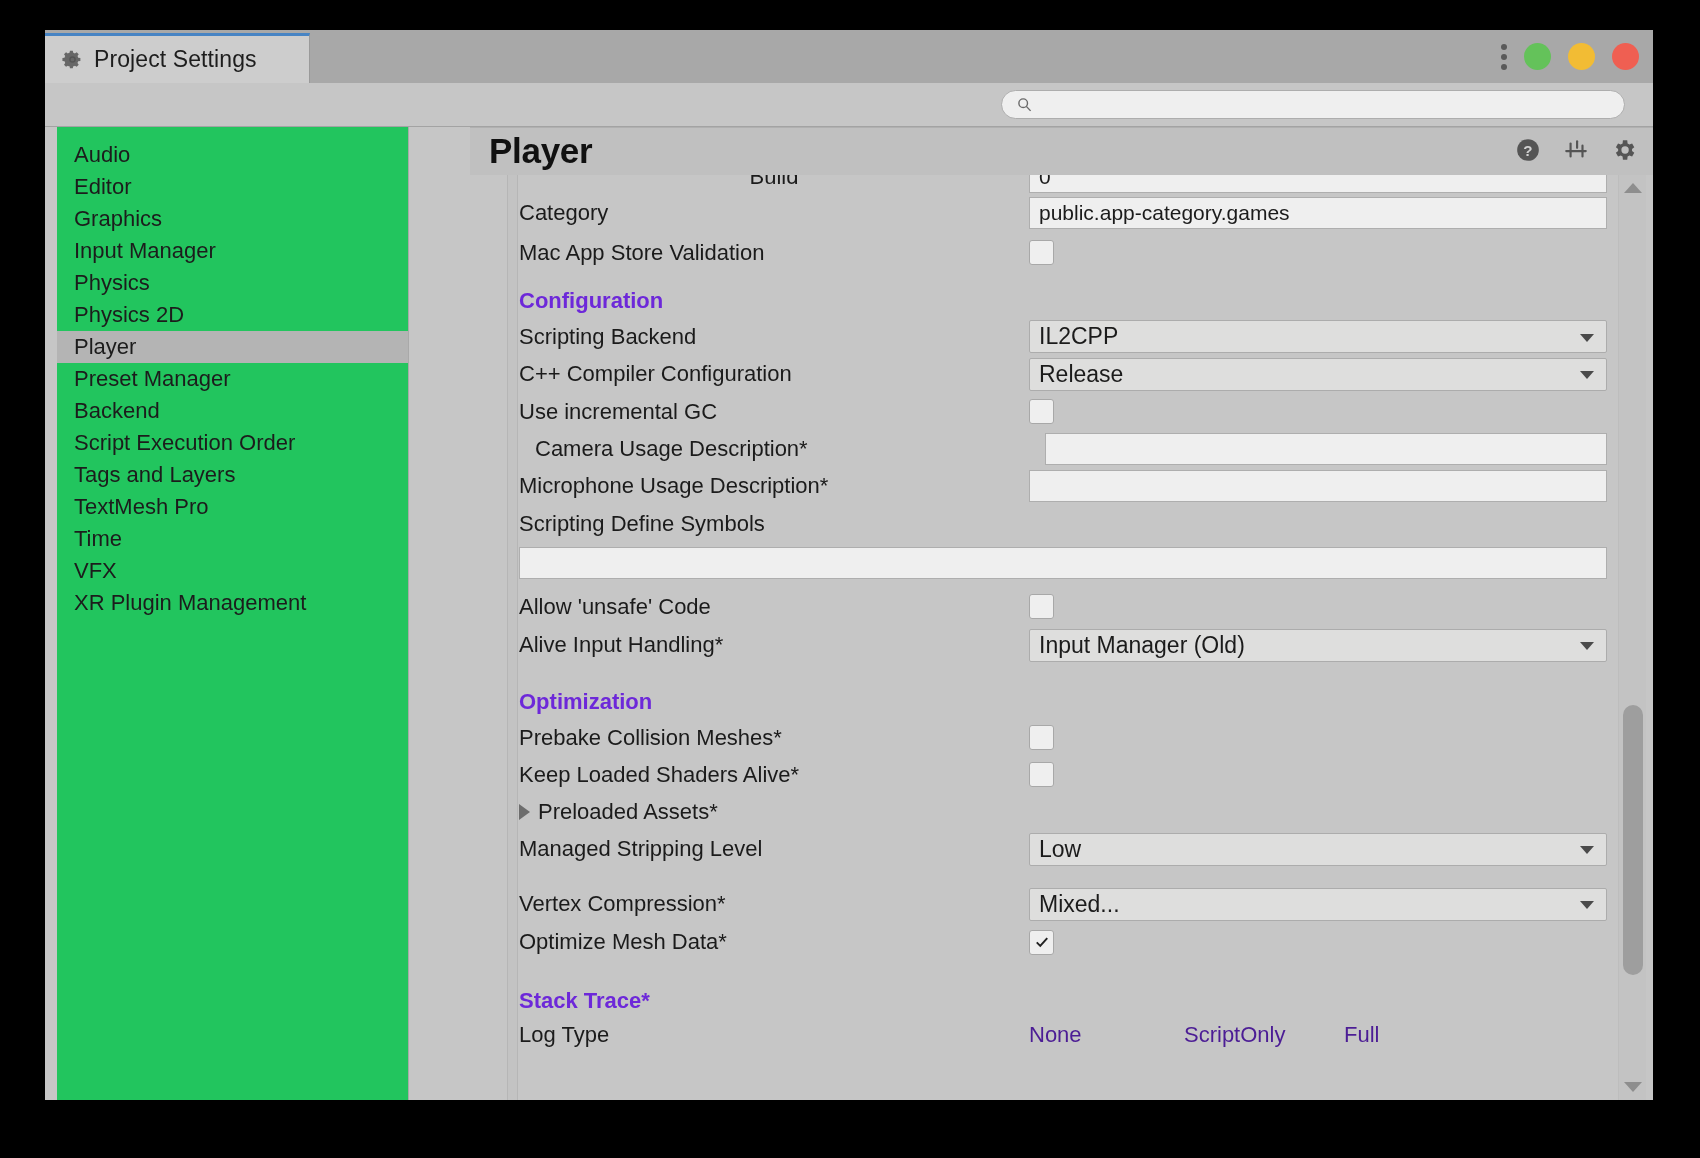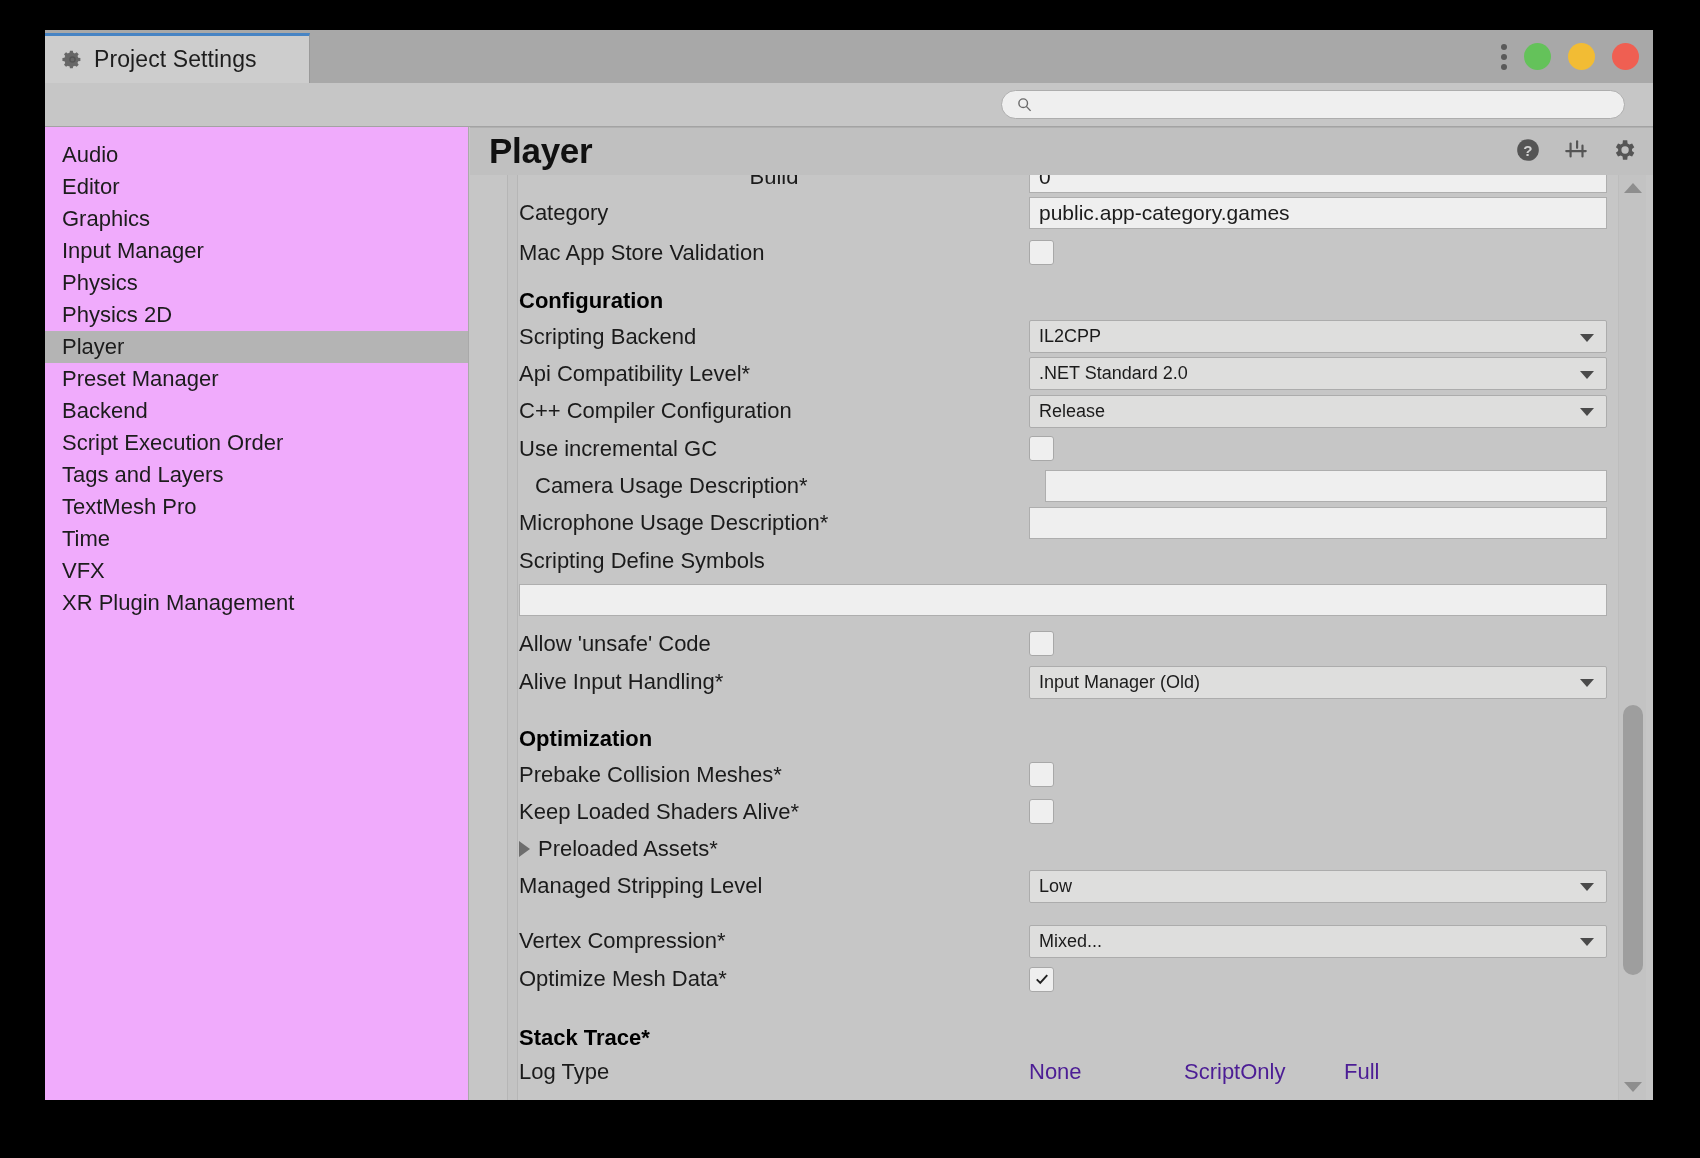--- a/index.html
+++ b/index.html
@@ -71,23 +71,23 @@
   #searchbox .mag { width: 15px; height: 15px; flex: 0 0 auto; }
   #searchbox input {
     border: 0; outline: 0; background: transparent;
     font-family: "Liberation Sans", sans-serif;
     font-size: 16px; color: #2a2a2a;
     margin-left: 8px; width: 540px;
   }
 
   
   #sidebar {
-    position: absolute; left: 0; top: 97px;
-    width: 424px; bottom: 0;
-    background: #f0abfc;
+    position: absolute; left: 12px; top: 97px;
+    width: 352px; bottom: 0;
+    background: #22c55e;
     border-right: 1px solid #a9a9a9;
     padding-top: 12px;
   }
   .side-item {
     height: 32px; line-height: 32px;
     padding-left: 17px;
     font-size: 22px; color: #1c1c1c;
     white-space: nowrap; cursor: default;
   }
   .side-item.sel { background: #b4b4b4; }
@@ -140,21 +140,21 @@
     height: 40px;
   }
   .lbl {
     width: 510px; flex: 0 0 auto;
     font-size: 22px; color: #1b1b1b;
     white-space: nowrap; overflow: hidden;
   }
   .ctl { flex: 1 1 auto; position: relative; }
 
   .sec {
-    font-size: 22px; font-weight: bold; color: #000000;
+    font-size: 22px; font-weight: bold; color: #6d28d9;
     height: 46px; display: flex; align-items: flex-end;
     padding-bottom: 4px;
   }
 
   .txt {
     height: 32px; width: 100%;
     background: #efefef;
     border: 1px solid #aeaeae;
     display: flex; align-items: center;
     padding-left: 9px;
@@ -162,21 +162,21 @@
     white-space: nowrap; overflow: hidden;
   }
 
   .dd {
     height: 33px; width: 100%;
     background: #dededd;
     border: 1px solid #acacac;
     border-radius: 2px;
     display: flex; align-items: center;
     padding-left: 9px;
-    font-size: 18px; color: #1b1b1b;
+    font-size: 23px; color: #1b1b1b;
     position: relative;
   }
   .dd .arw {
     position: absolute; right: 12px; top: 50%;
     margin-top: -3px;
     width: 0; height: 0;
     border-left: 7px solid transparent;
     border-right: 7px solid transparent;
     border-top: 8px solid #4a4a4a;
   }
@@ -358,29 +358,20 @@
         <div class="row" style="height:37px;">
           <div class="lbl">Scripting Backend</div>
           <div class="ctl">
             <div class="dd">
               <span>IL2CPP</span>
               <span class="arw"></span>
             </div>
           </div>
         </div>
 
-        <div class="row" style="height:37px;">
-          <div class="lbl">Api Compatibility Level*</div>
-          <div class="ctl">
-            <div class="dd">
-              <span>.NET Standard 2.0</span>
-              <span class="arw"></span>
-            </div>
-          </div>
-        </div>
 
         <div class="row" style="height:38px;">
           <div class="lbl">C++ Compiler Configuration</div>
           <div class="ctl">
             <div class="dd">
               <span>Release</span>
               <span class="arw"></span>
             </div>
           </div>
         </div>

